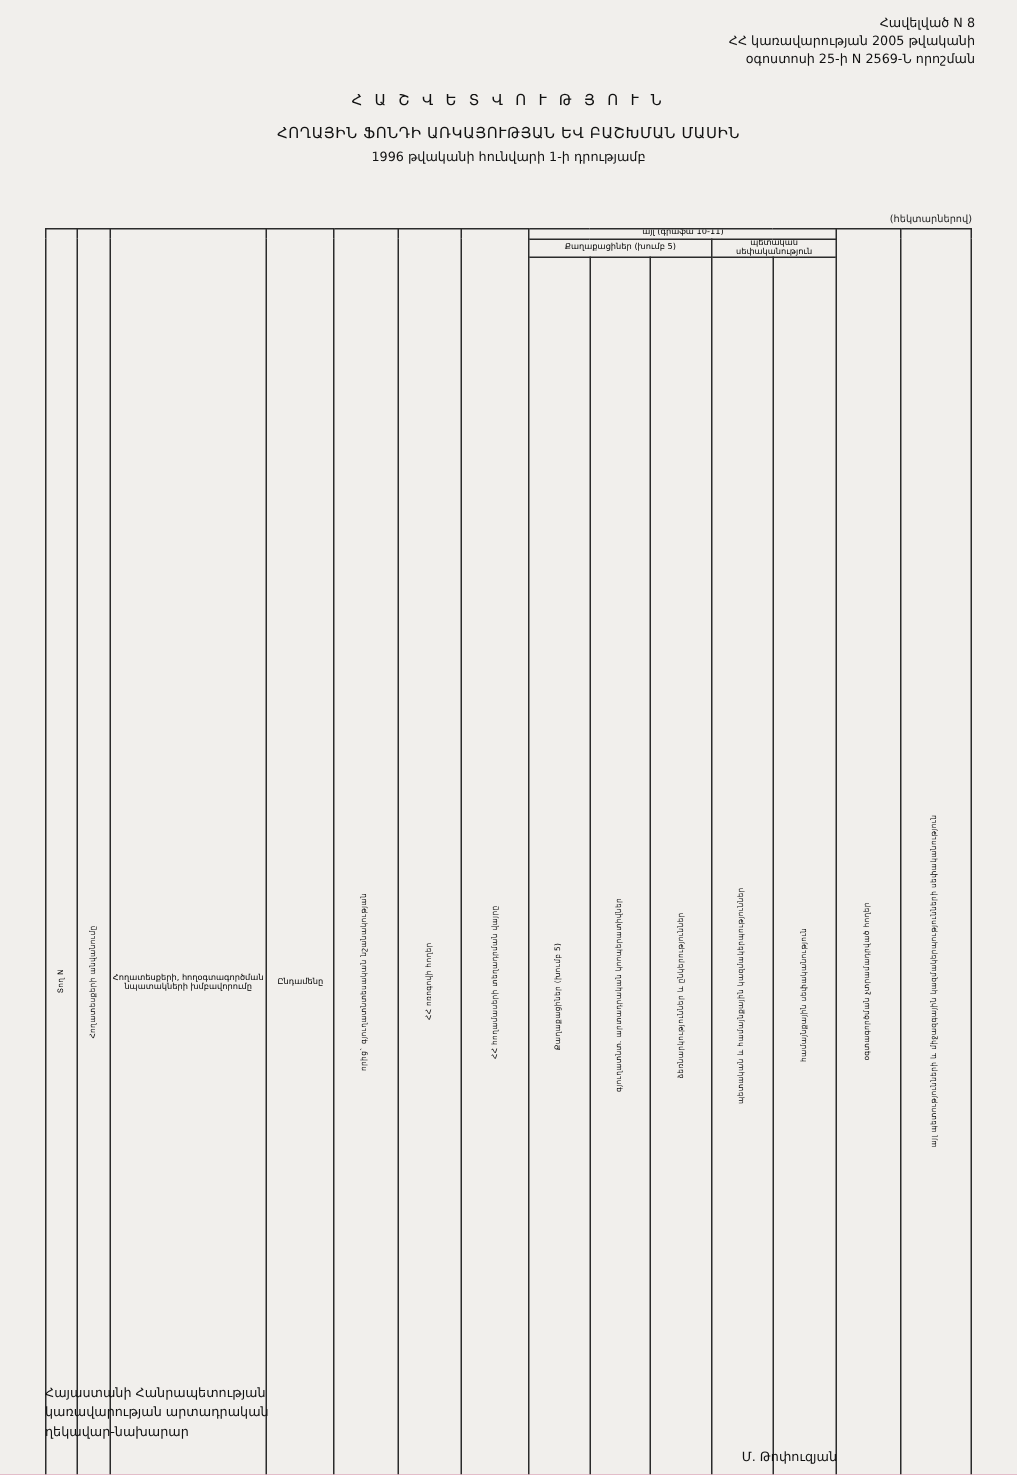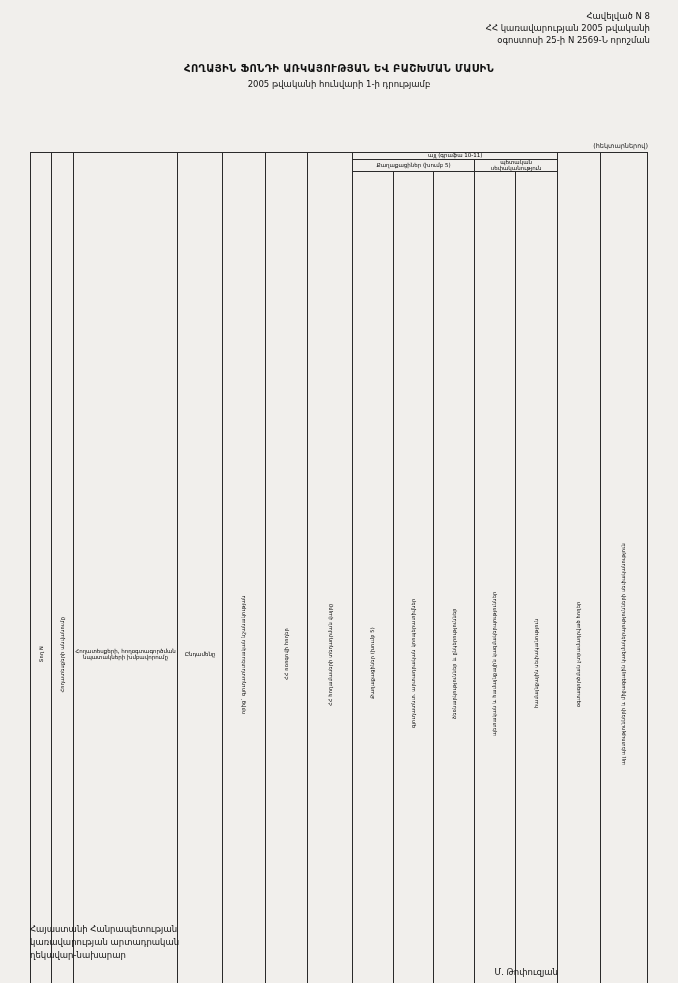--- a/index.html
+++ b/index.html
@@ -46,21 +46,20 @@
   }
   .t-l1 {
     font-size: 10.5px;
     letter-spacing: .4px;
     line-height: 14px;
   }
   .t-l2 {
     font-size: 10px;
     letter-spacing: .4px;
     line-height: 14px;
-    font-weight: bold;
   }
   .t-l3 {
     font-size: 8.5px;
     margin-top: 3px;
   }
   .unit {
     position: absolute;
     right: 30px;
     top: 142px;
     font-size: 6.5px;
@@ -128,22 +127,23 @@
 <div class="page">
   <div class="sheet">
 
     <div class="hdr">
       <div>Հավելված N 8</div>
       <div>ՀՀ կառավարության 2005 թվականի</div>
       <div>օգոստոսի 25-ի N 2569-Ն որոշման</div>
     </div>
 
     <div class="title-block">
+      <div class="t-main">Հ Ա Շ Վ Ե Տ Վ Ո Ւ Թ Յ Ո Ւ Ն</div>
       <div class="t-l2">ՀՈՂԱՅԻՆ ՖՈՆԴԻ ԱՌԿԱՅՈՒԹՅԱՆ ԵՎ ԲԱՇԽՄԱՆ ՄԱՍԻՆ</div>
-      <div class="t-l3">2005 թվականի հունվարի 1-ի դրությամբ</div>
+      <div class="t-l3">1996 թվականի հունվարի 1-ի դրությամբ</div>
     </div>
 
     <div class="unit">(հեկտարներով)</div>
 
     <table class="grid">
       <colgroup>
         <col style="width:20px">
         <col style="width:20px">
         <col style="width:98px">
         <col style="width:42px">

